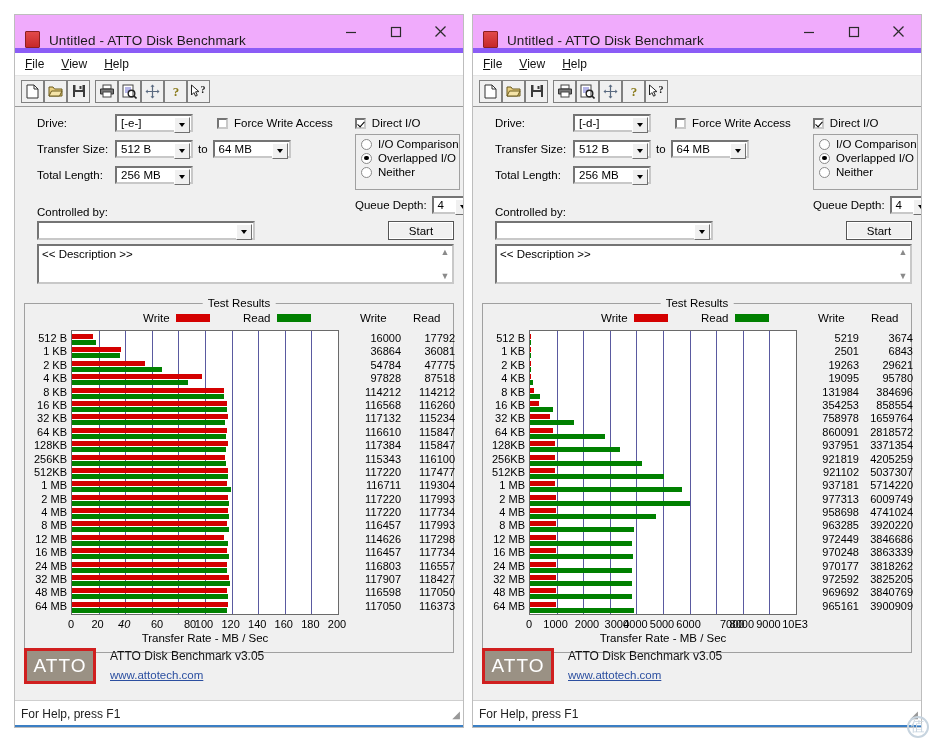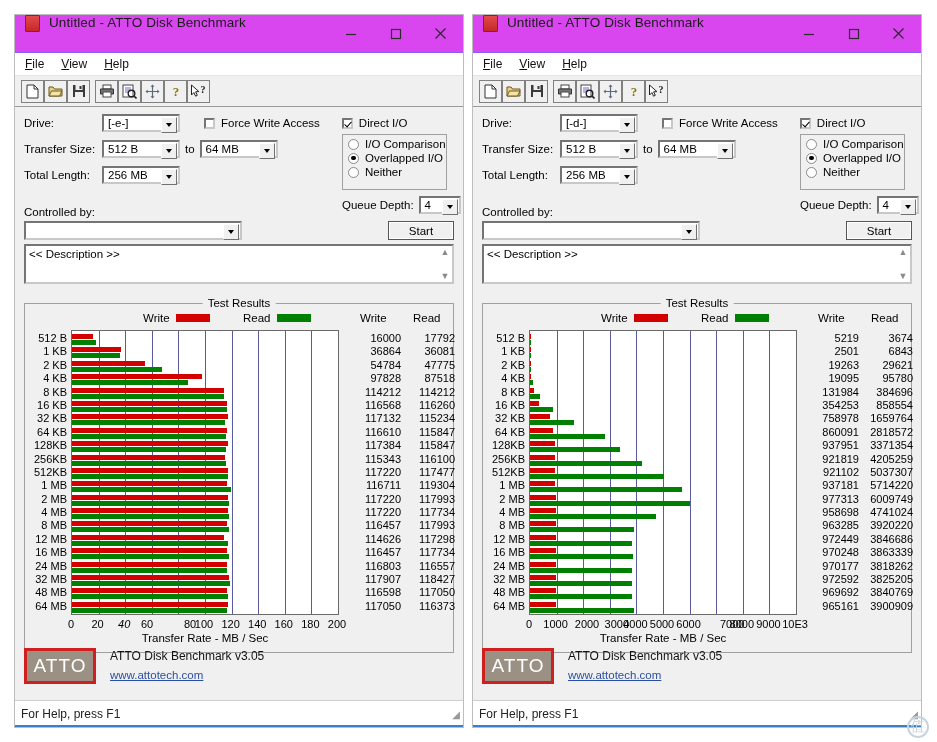--- a/index.html
+++ b/index.html
@@ -19,25 +19,25 @@
     background:#f0f0f0;
     border:1px solid #bdbdbd;
     box-sizing:border-box;
     overflow:hidden;
   }
   #win-left{left:14px;}
   #win-right{left:472px;}
 
   
   .titlebar{
-    height:38px;background:#d946ef;
-    display:flex;align-items:flex-start;
+    height:38px;background:#f0abfc;
+    display:flex;align-items:flex-end;
     box-sizing:border-box;
     padding-left:10px;
-    border-bottom:1px solid #8b5cf6;
+    border-bottom:5px solid #8b5cf6;
   }
   .app-icon{
     width:13px;height:15px;
     background:linear-gradient(#e24a4a,#c62828);
     border:1px solid #8d1f1f;
     border-radius:1px;
     margin-right:9px;flex:none;
   }
   .title-text{
     font-size:13.5px;color:#1a1a1a;letter-spacing:.1px;
@@ -71,21 +71,21 @@
   .tb-btn{
     width:23px;height:23px;
     border:1px solid #808080;
     background:#f0f0f0;
     display:flex;align-items:center;justify-content:center;
     box-sizing:border-box;
   }
   .tb-sep{width:5px;}
 
   
-  .panel{padding:7px 9px 0 9px;position:relative;}
+  .panel{padding:7px 9px 0 9px;position:relative;margin-left:13px;}
   .row{display:flex;align-items:center;margin-bottom:6px;}
   .lbl{font-size:11.5px;color:#000;white-space:nowrap;}
 
   .combo{
     height:18px;border:2px inset #c8c8c8;
     background:#fff;display:inline-flex;align-items:center;
     box-sizing:border-box;position:relative;
     font-size:11.5px;padding-left:4px;
   }
   .combo .arrow{
@@ -525,21 +525,21 @@
             <div class="barrow">
               <div class="bar w" style="width: 155.676px;"></div>
               <div class="bar r" style="width: 154.776px;"></div>
             </div>
           </div>
         </div>
         <div class="xaxis" style="left: 46px; top: 288.4px; width: 268px;">
           <div class="xtick" style="left: 0px;">0</div>
           <div class="xtick" style="left: 26.6px;">20</div>
           <div class="xtick" style="left: 53.2px; font-style: italic;">40</div>
-          <div class="xtick" style="left: 76px;">60</div>
+          <div class="xtick" style="left: 86px;">60</div>
           <div class="xtick" style="left: 119px;">80</div>
           <div class="xtick" style="left: 133px;">100</div>
           <div class="xtick" style="left: 159.6px;">120</div>
           <div class="xtick" style="left: 186.2px;">140</div>
           <div class="xtick" style="left: 212.8px;">160</div>
           <div class="xtick" style="left: 239.4px;">180</div>
           <div class="xtick" style="left: 266px;">200</div>
         </div>
         <div class="xtitle" style="left: 46px; top: 302.4px; width: 268px;">Transfer Rate - MB / Sec</div>
         <div class="numcols" style="left: 318px; top: 2px; width: 58px;">

